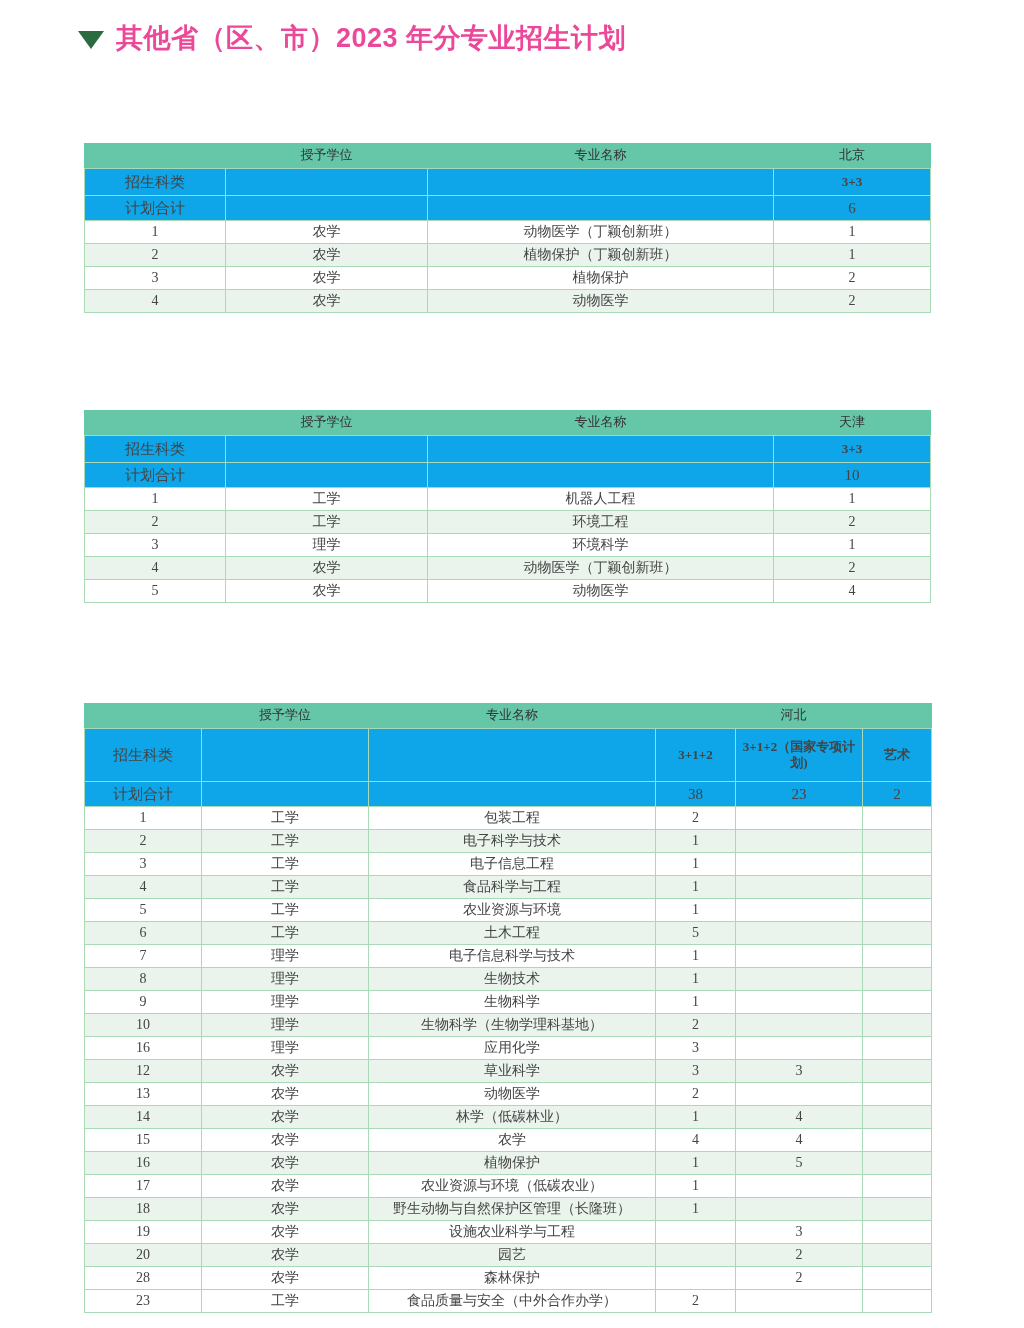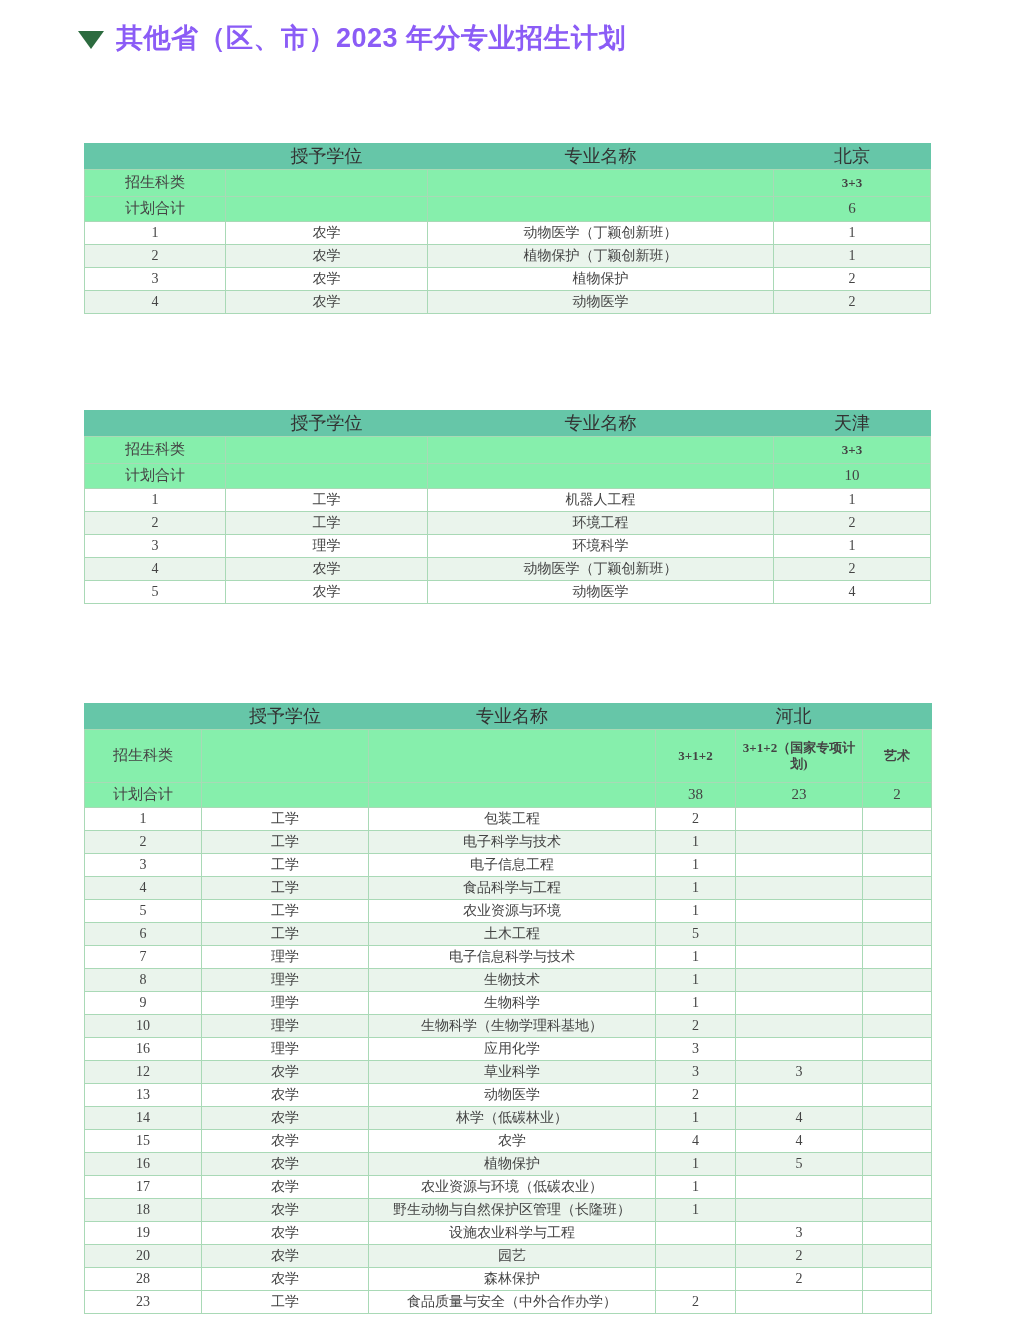--- a/index.html
+++ b/index.html
@@ -30,21 +30,21 @@
     height: 0;
     border-left: 13px solid transparent;
     border-right: 13px solid transparent;
     border-top: 18px solid #2c6b3f;
     margin-top: 4px;
   }
   .title-text {
     font-family: "Liberation Sans", "DejaVu Sans", sans-serif;
     font-size: 27px;
     font-weight: bold;
-    color: #8b5cf6;
+    color: #ec4899;
     letter-spacing: 0.5px;
     white-space: nowrap;
   }
 
   
   .plan-table {
     position: absolute;
     left: 84px;
     width: 847px;
     border-collapse: collapse;
@@ -67,31 +67,32 @@
   col.c-val    { width: 130px; }      
   col.c-v1     { width: 80px; }
   col.c-v2     { width: 127px; }
   col.c-v3     { width: 69px; }
 
   
   tr.head-band > td {
     background: #66c6a8;
     color: #333333;
     height: 22px;
-    font-size: 18px;
+    font-size: 13px;
     border-color: #66c6a8;
     border-bottom-color: #a9d9b6;
+    font-family: Liberation Mono, monospace;
   }
   tr.head-band > td.blank-head {
     background: #66c6a8;
   }
 
   
   tr.sub-row > td {
-    background: #86efac;
+    background: #0ea5e9;
     height: 22px;
     font-size: 15px;
   }
   tr.sub-row.tall > td {
     height: 48px;
   }
   tr.sub-row td.sub-label {
     font-size: 15px;
   }
   tr.sub-row td.sub-cat {

